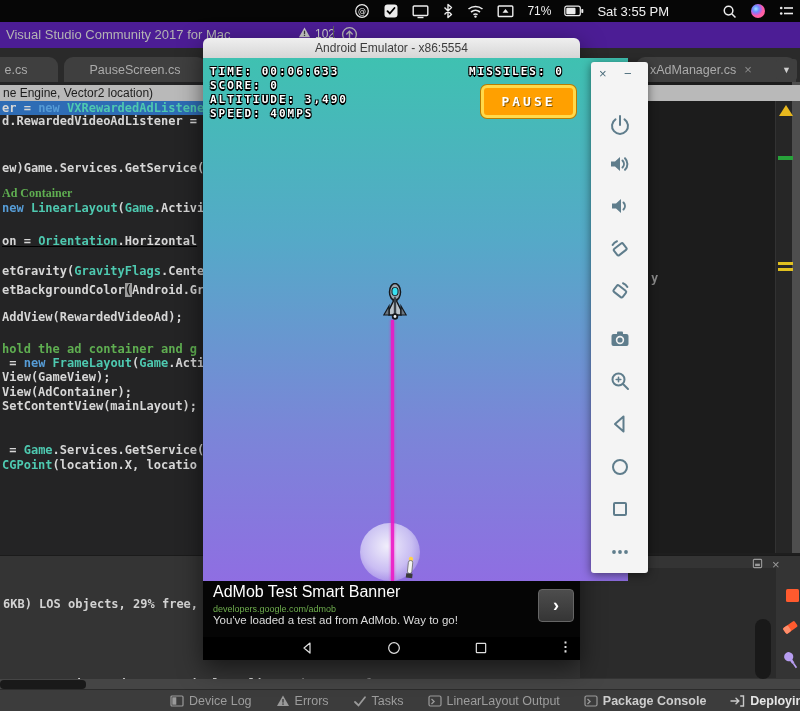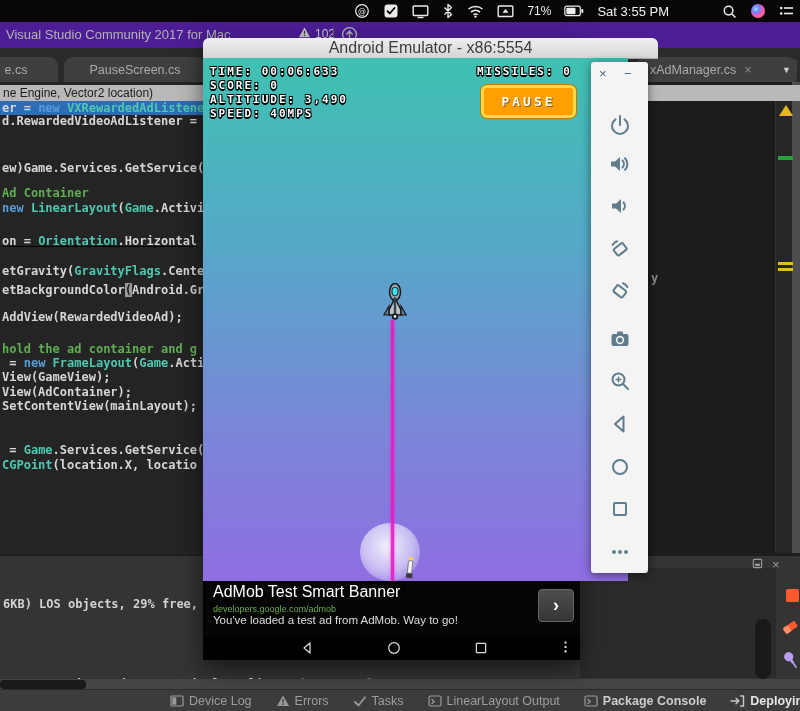--- a/index.html
+++ b/index.html
@@ -57,28 +57,28 @@
   .pad-ico{position:absolute;}
   
   #statusbar{left:0;top:689px;width:800px;height:22px;background:#3c3c3c;border-top:1px solid #2b2b2b;
              display:flex;align-items:center;gap:24px;padding-left:170px;box-sizing:border-box;}
   .st-item{display:flex;align-items:center;gap:5px;font-size:12.5px;color:#9d9d9d;white-space:nowrap;}
   .st-item.bold{font-weight:bold;color:#cdcdcd;}
   .st-item.bright{font-weight:bold;color:#e6e6e6;}
   
   #emu{left:203px;top:38px;width:377px;height:622px;border-radius:6px 6px 0 0;
        box-shadow:0 8px 24px rgba(0,0,0,.55);}
-  #emu-titlebar{left:0;top:0;width:455px;height:20px;border-radius:6px 6px 0 0;
+  #emu-titlebar{left:0;top:0;width:377px;height:20px;border-radius:6px 6px 0 0;
       background:linear-gradient(#efefef,#d6d6d6);border-bottom:1px solid #aaa;
-      display:flex;align-items:center;justify-content:center;font-size:16px;color:#3c3c3c;}
+      display:flex;align-items:center;justify-content:center;font-size:12px;color:#3c3c3c;}
   #emu-screen{left:0;top:20px;width:377px;height:523px;overflow:hidden;
       background:linear-gradient(180deg,#3fc1b1 0%,#55a9c8 35%,#7b85d8 72%,#8f6ee2 100%);padding-left:48px;}
   .hud{position:absolute;left:7px;font:bold 11px "DejaVu Sans Mono",monospace;letter-spacing:2px;color:#fff;
        text-shadow:-1px -1px 0 #000,1px -1px 0 #000,-1px 1px 0 #000,1px 1px 0 #000,0 2px 0 #000;white-space:pre;}
-  #hud-missiles{left:274px;}
+  #hud-missiles{left:266px;}
   #pause-btn{position:absolute;left:278px;top:27px;width:89px;height:27px;border-radius:6px;
       display:flex;align-items:center;justify-content:center;
       font:bold 13px "DejaVu Sans Mono",monospace;letter-spacing:3px;color:#fff;
       text-shadow:1px 1px 0 #8a5a00;box-shadow:0 0 0 1px #b97c00;}
   #trail{position:absolute;width:3px;opacity:.9;}
   #bubble{position:absolute;left:157px;top:465px;width:60px;height:58px;border-radius:50%;
       background:radial-gradient(circle at 45% 40%,rgba(255,255,255,.88) 0%,rgba(242,240,255,.6) 52%,
       rgba(222,216,246,.28) 78%,rgba(205,198,238,0) 100%);}
   #emu-banner{left:0;top:543px;width:377px;height:56px;background:#050505;}
   #ad-title{left:10px;top:2px;font-size:16px;color:#fff;}
@@ -233,21 +233,21 @@
   <div class="mark" style="left:778px;top:268px;width:15px;height:3px;background:#e0c020;"></div>
 
   <div id="tooltip-bar" class="abs">
     <span>ne Engine, Vector2 location)</span>
   </div>
 
   <div id="code-layer" class="abs">
       <div class="code-line line-hl" style="top: 19px;"><span class="sw">er = </span><span class="sb">new </span><span class="st">VXRewardedAdListener(</span></div>
       <div class="code-line" style="top: 32px;"><span class="sw">d.RewardedVideoAdListener =</span></div>
       <div class="code-line" style="top: 79px;"><span class="sw">ew)Game.Services.GetService(</span></div>
-      <div class="code-line" style="top: 104px;"><span class="sg">Ad Container</span></div>
+      <div class="code-line" style="top: 104px; font-family: Liberation Serif, serif;"><span class="sg">Ad Container</span></div>
       <div class="code-line" style="top: 119px;"><span class="sb">new </span><span class="st">LinearLayout</span><span class="sw">(</span><span class="st">Game</span><span class="sw">.Activi</span></div>
       <div class="code-line" style="top: 152px; text-decoration: underline;"><span class="sw">on = </span><span class="st">Orientation</span><span class="sw">.Horizontal</span></div>
       <div class="code-line" style="top: 182px;"><span class="sw">etGravity(</span><span class="st">GravityFlags</span><span class="sw">.Center</span></div>
       <div class="code-line" style="top: 201px;"><span class="sw">etBackgroundColor</span><span class="sp">(</span><span class="sw">Android.Gra</span></div>
       <div class="code-line" style="top: 228px;"><span class="sw">AddView(RewardedVideoAd);</span></div>
       <div class="code-line" style="top: 260px;"><span class="sg">hold the ad container and g</span></div>
       <div class="code-line" style="top: 274px;"><span class="sw"> = </span><span class="sb">new </span><span class="st">FrameLayout</span><span class="sw">(</span><span class="st">Game</span><span class="sw">.Acti</span></div>
       <div class="code-line" style="top: 288px;"><span class="sw">View(GameView);</span></div>
       <div class="code-line" style="top: 303px;"><span class="sw">View(AdContainer);</span></div>
       <div class="code-line" style="top: 317px;"><span class="sw">SetContentView(mainLayout);</span></div>

